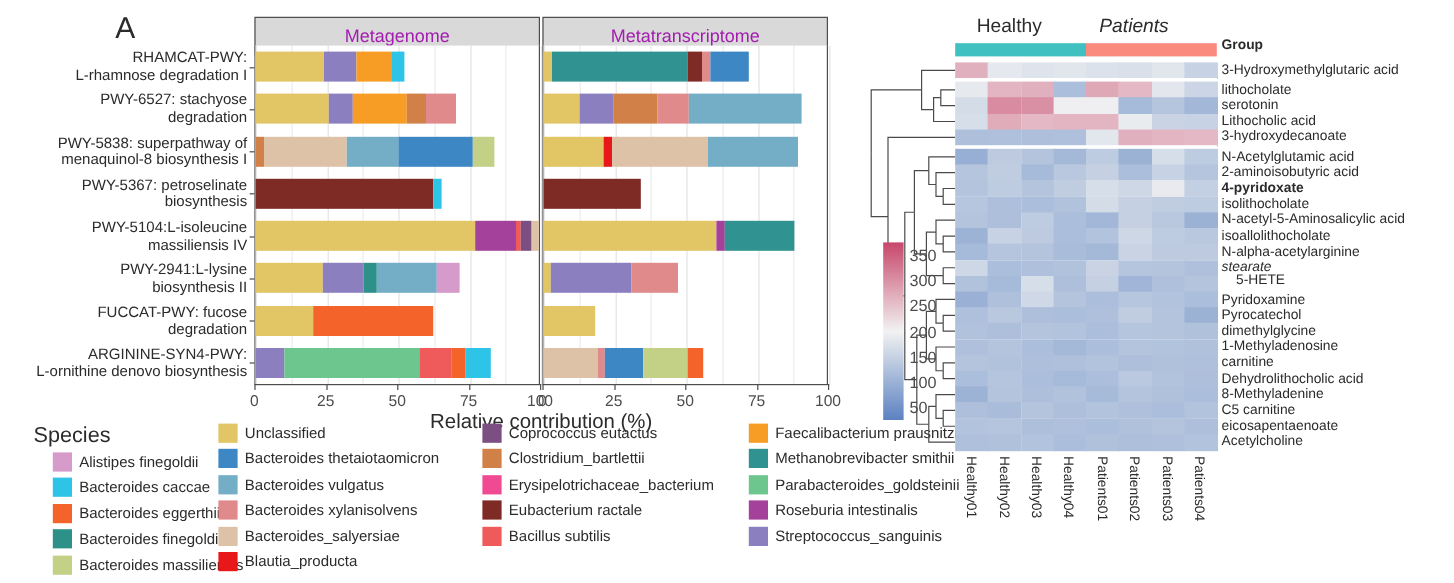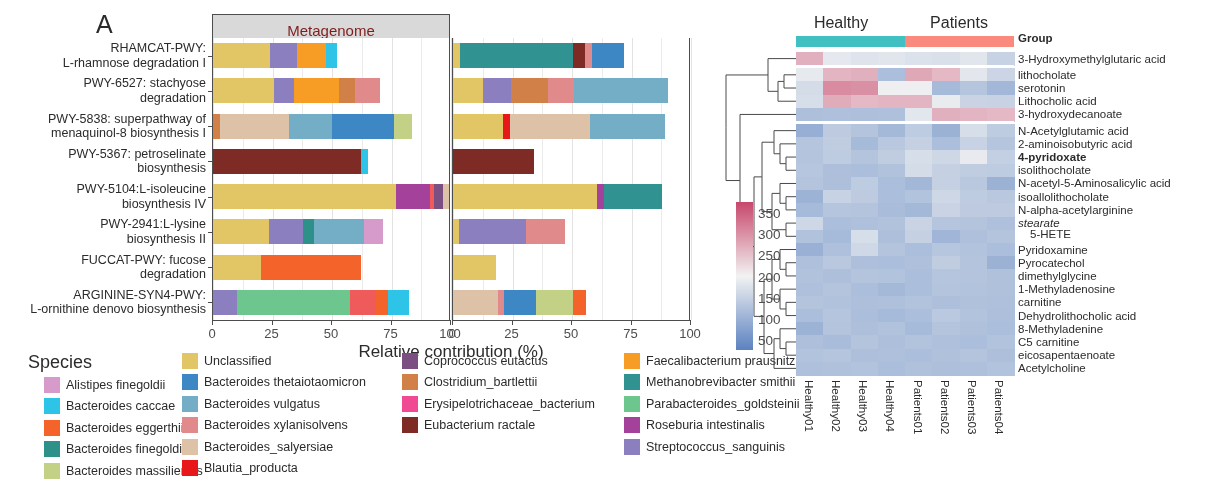--- a/index.html
+++ b/index.html
@@ -25,21 +25,21 @@
 
   
   #panelA { position:absolute; left:0; top:0; width:712px; height:486px; }
 
   .strip-header {
     position:absolute;
     height:32px;
     background:#d9d9d9;
     border:1px solid #4d4d4d;
     display:flex; align-items:center; justify-content:center;
-    font-size:15px; color:#7f1d1d;
+    font-size:15px; color:#a21caf;
   }
   #strip-meta { left:212px; top:14px; width:238px; }
   #strip-metat { left:452px; top:14px; width:238px; }
 
   .plot-panel {
     position:absolute;
     top:38px; height:282px;
     background:#ffffff;
     border-left:1px solid #4d4d4d;
     border-right:1px solid #4d4d4d;
@@ -91,21 +91,21 @@
   #lg-col4 { left:610px; top:-2px; }
 
   
   #panelB { position:absolute; left:712px; top:0; width:500px; height:486px; }
 
   #grp-healthy, #grp-patients {
     position:absolute; top:14px; font-size:16px; color:#2b2b2b;
     text-align:center;
   }
   #grp-healthy { left:77px; width:104px; }
-  #grp-patients { left:195px; width:104px; }
+  #grp-patients { left:181px; width:104px;font-style:italic; }
 
   .annobar { position:absolute; top:36px; height:11px; }
   #anno-healthy { left:84px; width:109px; background:#40C0C0; }
   #anno-patients { left:193px; width:109px; background:#FA8A7E; }
 
   #hm { position:absolute; left:84px; top:52px; width:218px; height:323px; }
   .hm-cell { position:absolute; }
   .hm-gap { position:absolute; left:0; width:218px; height:3px; background:#ffffff; }
 
   #dendro { position:absolute; left:0px; top:52px; width:84px; height:323px; }
@@ -131,20 +131,21 @@
 </head>
 <body>
 
 <div class="fig">
 
   <div id="panelA">
 
     <div class="panel-letter" id="letter-a">A</div>
 
     <div class="strip-header" id="strip-meta">Metagenome</div>
+    <div class="strip-header" id="strip-metat">Metatranscriptome</div>
 
     <div class="plot-panel" id="plot-meta">
         <div class="vgrid major" style="left: 0px;"></div>
         <div class="vgrid" style="left: 29.75px;"></div>
         <div class="vgrid major" style="left: 59.5px;"></div>
         <div class="vgrid" style="left: 89.25px;"></div>
         <div class="vgrid major" style="left: 119px;"></div>
         <div class="vgrid" style="left: 148.75px;"></div>
         <div class="vgrid major" style="left: 178.5px;"></div>
         <div class="vgrid" style="left: 208.25px;"></div>
@@ -257,21 +258,21 @@
     <div id="ylabels">
         <div class="ylabel-wrap" style="top: 41.125px; white-space: pre-line;">RHAMCAT-PWY:
 L-rhamnose degradation I</div>
         <div class="ylabel-wrap" style="top: 76.375px; white-space: pre-line;">PWY-6527: stachyose
 degradation</div>
         <div class="ylabel-wrap" style="top: 111.625px; white-space: pre-line;">PWY-5838: superpathway of
 menaquinol-8 biosynthesis I</div>
         <div class="ylabel-wrap" style="top: 146.875px; white-space: pre-line;">PWY-5367: petroselinate
 biosynthesis</div>
         <div class="ylabel-wrap" style="top: 182.125px; white-space: pre-line;">PWY-5104:L-isoleucine
-biosynthesis IV</div>
+massiliensis IV</div>
         <div class="ylabel-wrap" style="top: 217.375px; white-space: pre-line;">PWY-2941:L-lysine
 biosynthesis II</div>
         <div class="ylabel-wrap" style="top: 252.625px; white-space: pre-line;">FUCCAT-PWY: fucose
 degradation</div>
         <div class="ylabel-wrap" style="top: 287.875px; white-space: pre-line;">ARGININE-SYN4-PWY:
 L-ornithine denovo biosynthesis</div>
       </div>
     <div id="yticks">
         <div class="ytick" style="top: 55.625px;"></div>
         <div class="ytick" style="top: 90.875px;"></div>
@@ -369,20 +370,24 @@
             <span class="lg-swatch" style="background: rgb(209, 128, 72);"></span>
             <span class="lg-text">Clostridium_bartlettii</span>
           </div>
           <div class="lg-item">
             <span class="lg-swatch" style="background: rgb(239, 74, 146);"></span>
             <span class="lg-text">Erysipelotrichaceae_bacterium</span>
           </div>
           <div class="lg-item">
             <span class="lg-swatch" style="background: rgb(126, 42, 37);"></span>
             <span class="lg-text">Eubacterium ractale</span>
+          </div>
+          <div class="lg-item">
+            <span class="lg-swatch" style="background: rgb(239, 90, 90);"></span>
+            <span class="lg-text">Bacillus subtilis</span>
           </div>
         </div>
       <div class="lg-col" id="lg-col4">
           <div class="lg-item">
             <span class="lg-swatch" style="background: rgb(247, 156, 36);"></span>
             <span class="lg-text">Faecalibacterium prausnitzii</span>
           </div>
           <div class="lg-item">
             <span class="lg-swatch" style="background: rgb(48, 147, 146);"></span>
             <span class="lg-text">Methanobrevibacter smithii</span>

